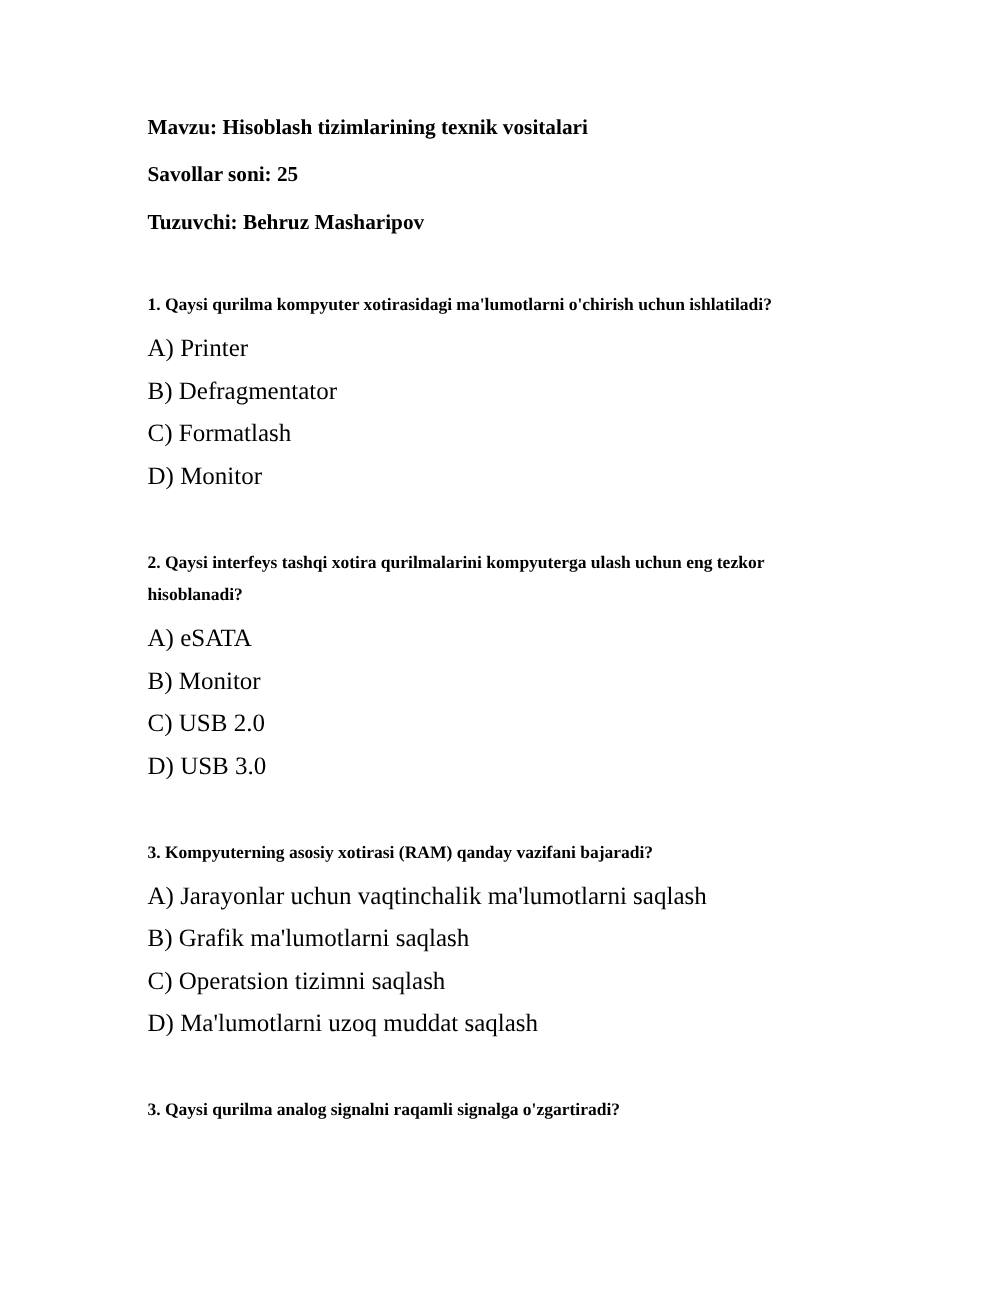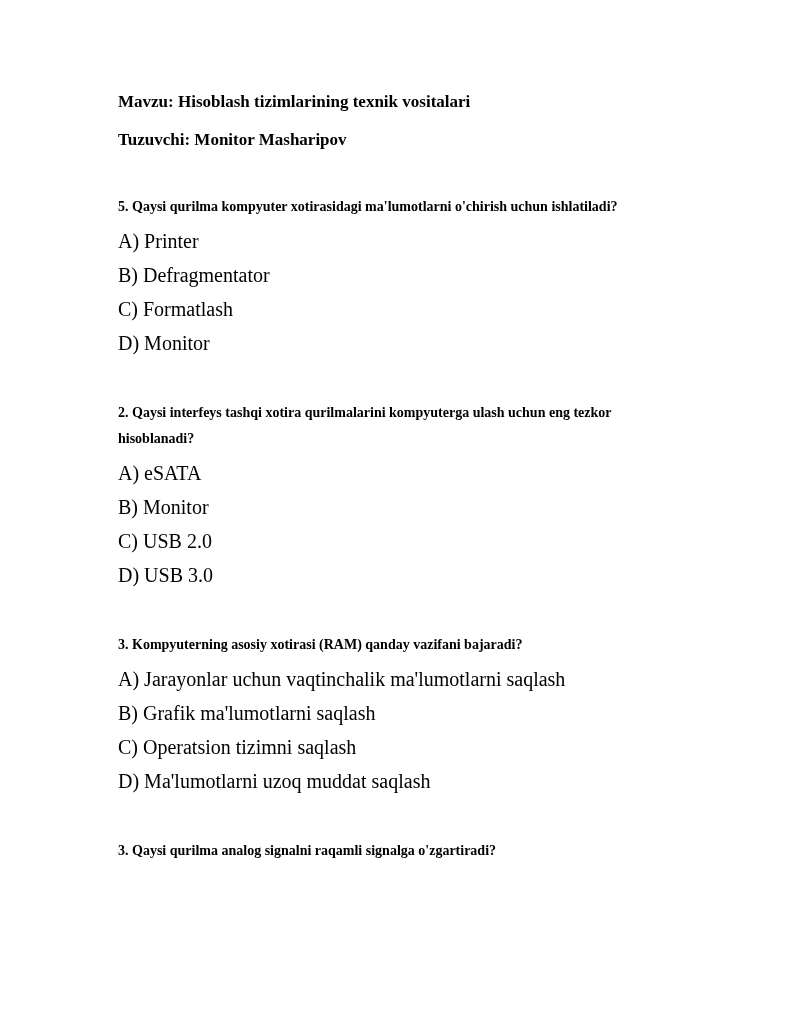--- a/index.html
+++ b/index.html
@@ -39,25 +39,26 @@
     margin: 0 0 8px 0;
   }
 </style>
 </head>
 <body>
 
 <div class="page">
 
   <div class="doc-header">
     <p>Mavzu: Hisoblash tizimlarining texnik vositalari</p>
-    <p>Tuzuvchi: Monitor Masharipov</p>
+    <p>Savollar soni: 25</p>
+    <p>Tuzuvchi: Behruz Masharipov</p>
   </div>
 
   <section class="question">
-    <p class="q-text">5. Qaysi qurilma kompyuter xotirasidagi ma'lumotlarni o'chirish uchun ishlatiladi?</p>
+    <p class="q-text">1. Qaysi qurilma kompyuter xotirasidagi ma'lumotlarni o'chirish uchun ishlatiladi?</p>
     <p class="option">A) Printer</p>
     <p class="option">B) Defragmentator</p>
     <p class="option">C) Formatlash</p>
     <p class="option">D) Monitor</p>
   </section>
 
   <section class="question">
     <p class="q-text">2. Qaysi interfeys tashqi xotira qurilmalarini kompyuterga ulash uchun eng tezkor hisoblanadi?</p>
     <p class="option">A) eSATA</p>
     <p class="option">B) Monitor</p>

